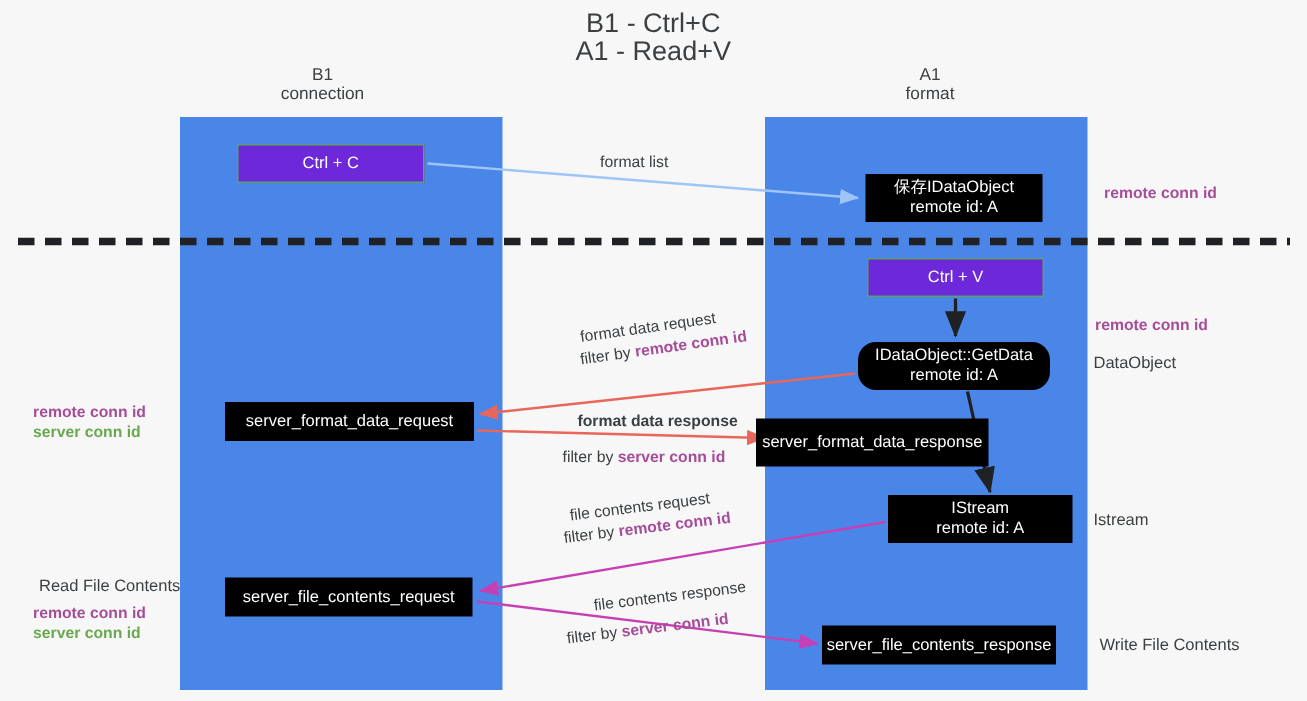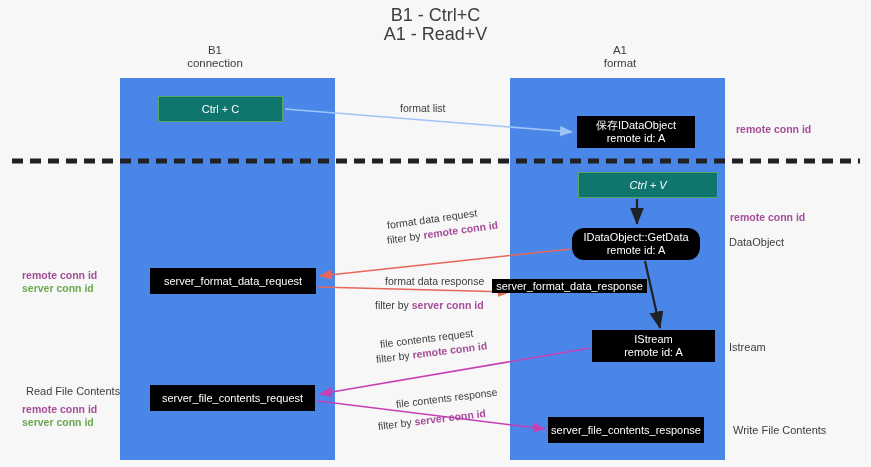--- a/index.html
+++ b/index.html
@@ -8,28 +8,28 @@
   .abs{position:absolute;}
   #title{left:0;top:6px;width:871px;text-align:center;font-size:18px;line-height:19px;color:#3c4043;}
   .colhead{text-align:center;font-size:11.5px;line-height:13px;color:#3c4043;}
   #head-b1{left:155px;top:44px;width:120px;}
   #head-a1{left:560px;top:44px;width:120px;}
   .lane{background:#4a86e8;}
   #lane-b1{left:120px;top:78px;width:215px;height:382px;}
   #lane-a1{left:510px;top:78px;width:215px;height:382px;}
   .box{box-sizing:border-box;display:flex;align-items:center;justify-content:center;
        text-align:center;color:#fff;font-size:11px;line-height:13px;padding:2px 4px;}
-  .green{background:#0f766e;border:1px solid #5aa463;}
+  .green{background:#6d28d9;border:1px solid #5aa463;}
   .orange{background:#000000;}
   #btn-ctrlc{left:158px;top:96px;width:125px;height:26px;}
-  #btn-ctrlv{left:578px;top:172px;width:140px;height:26px;font-style:italic;}
+  #btn-ctrlv{left:578px;top:172px;width:118px;height:26px;}
   #box-save{left:577px;top:116px;width:118px;height:32px;}
   #box-getdata{left:572px;top:228px;width:128px;height:32px;border-radius:12px;}
   #box-sfdreq{left:150px;top:268px;width:166px;height:26px;}
-  #box-sfdres{left:492px;top:279px;width:155px;height:14px;}
+  #box-sfdres{left:504px;top:279px;width:155px;height:32px;}
   #box-istream{left:592px;top:330px;width:123px;height:32px;}
   #box-sfcreq{left:150px;top:385px;width:165px;height:26px;}
   #box-sfcres{left:548px;top:417px;width:156px;height:26px;}
   .mlab{font-size:10.5px;line-height:13px;color:#3c4043;white-space:nowrap;}
   .purple{color:#a64d9a;font-weight:bold;}
   .green-t{color:#6aa84f;font-weight:bold;}
   .sidelab{font-size:10.5px;line-height:13px;white-space:nowrap;}
   .rlab{font-size:11px;line-height:13px;color:#3c4043;white-space:nowrap;}
   .rot-up{transform:rotate(-8deg);transform-origin:left center;}
   .rot-up2{transform:rotate(-7deg);transform-origin:left center;}
@@ -135,21 +135,21 @@
 
 <div class="abs mlab" style="left:400px;top:102px;">format list</div>
 
 <div class="abs mlab rot-up" style="left:387px;top:219px;">
   <span>format data request</span>
 </div>
 <div class="abs mlab rot-up" style="left:387px;top:234px;">
   <span>filter by </span><span class="purple">remote conn id</span>
 </div>
 
-<div class="abs mlab" style="left:385px;top:275px;">
+<div class="abs mlab" style="left:385px;top:275px;font-weight:bold;">
   <span>format data response</span>
 </div>
 <div class="abs mlab" style="left:375px;top:299px;">
   <span>filter by </span><span class="purple">server conn id</span>
 </div>
 
 <div class="abs mlab rot-up2" style="left:380px;top:338px;">
   <span>file contents request</span>
 </div>
 <div class="abs mlab rot-up2" style="left:376px;top:353px;">

